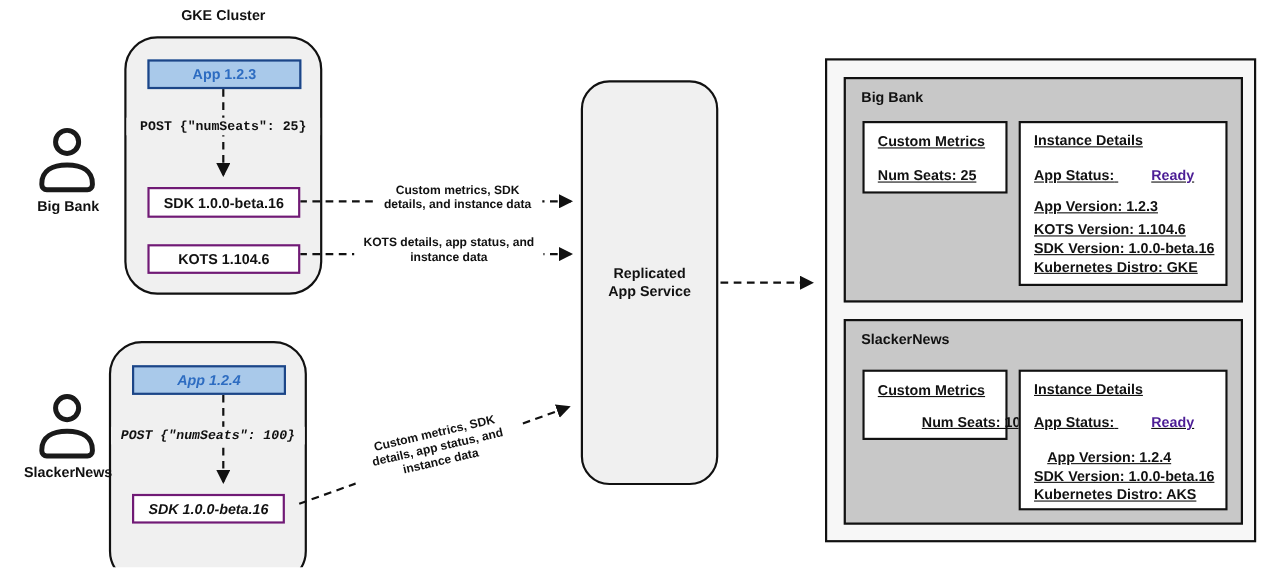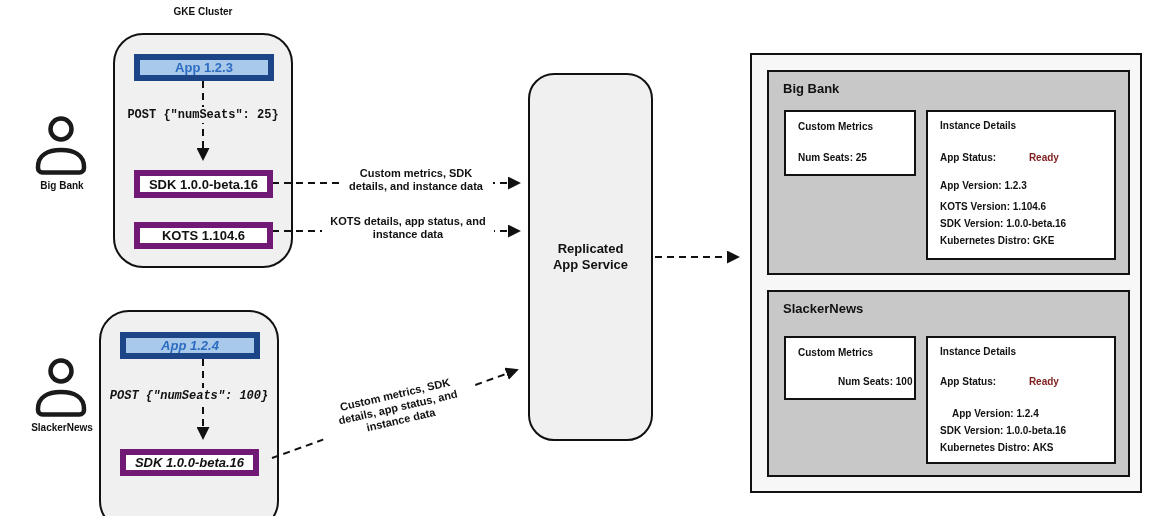--- a/index.html
+++ b/index.html
@@ -1,41 +1,41 @@
 <!DOCTYPE html>
 <html><head>
 <meta charset="utf-8">
 <style>
   html,body{margin:0;padding:0;background:#fff;}
   .canvas{
     position:relative;width:1166px;height:516px;background:#fff;
     font-family:"Liberation Sans",sans-serif;color:#111;overflow:hidden;
   }
   
-  .dlabel{position:absolute;font-weight:bold;font-size:10px;color:#111;text-align:center;z-index:3;}
+  .dlabel{position:absolute;font-weight:bold;font-size:13px;color:#111;text-align:center;z-index:3;}
   
   .cluster{position:absolute;box-sizing:border-box;background:#f0f0f0;border:2px solid #111;border-radius:30px;}
   
-  .node{position:absolute;box-sizing:border-box;border:6px solid #701a75;background:#fff;
+  .node{position:absolute;box-sizing:border-box;border:2px solid #701a75;background:#fff;
         display:flex;align-items:center;justify-content:center;
         font-weight:bold;font-size:13px;color:#111;z-index:3;white-space:nowrap;}
   .node.app{background:#a9c9ea;border-color:#1c4587;color:#2d6cc1;}
   .post{position:absolute;left:0;width:100%;text-align:center;z-index:3;
         font-family:"Liberation Mono",monospace;font-weight:bold;font-size:12px;
         color:#111;background:#f0f0f0;line-height:16px;}
   
   .arrowlabel{position:absolute;font-weight:bold;font-size:11px;line-height:13px;
         color:#111;text-align:center;background:#fff;z-index:3;}
   
   .platform{position:absolute;box-sizing:border-box;border:2px solid #111;background:#f7f7f7;}
   .panel{position:absolute;box-sizing:border-box;border:2px solid #111;background:#c8c8c8;}
   .panel-name{position:absolute;left:14px;top:9px;font-weight:bold;font-size:13px;color:#111;}
   .whitebox{position:absolute;box-sizing:border-box;border:2px solid #111;background:#fff;}
-  .tline{position:absolute;left:12px;font-weight:bold;font-size:10px;color:#111;white-space:nowrap;}
-  .green{color:#7f1d1d;padding-left:30px;}
+  .tline{position:absolute;left:12px;font-weight:bold;font-size:13px;color:#111;white-space:nowrap;text-decoration:underline;}
+  .green{color:#4c1d95;padding-left:30px;}
   .svg-layer{position:absolute;left:0;top:0;z-index:2;pointer-events:none;}
   .person{position:absolute;z-index:3;}
 </style>
 </head>
 <body>
 
 <div class="canvas">
 
   <div class="dlabel" style="left:113px;top:6px;width:180px;">GKE Cluster</div>
 

